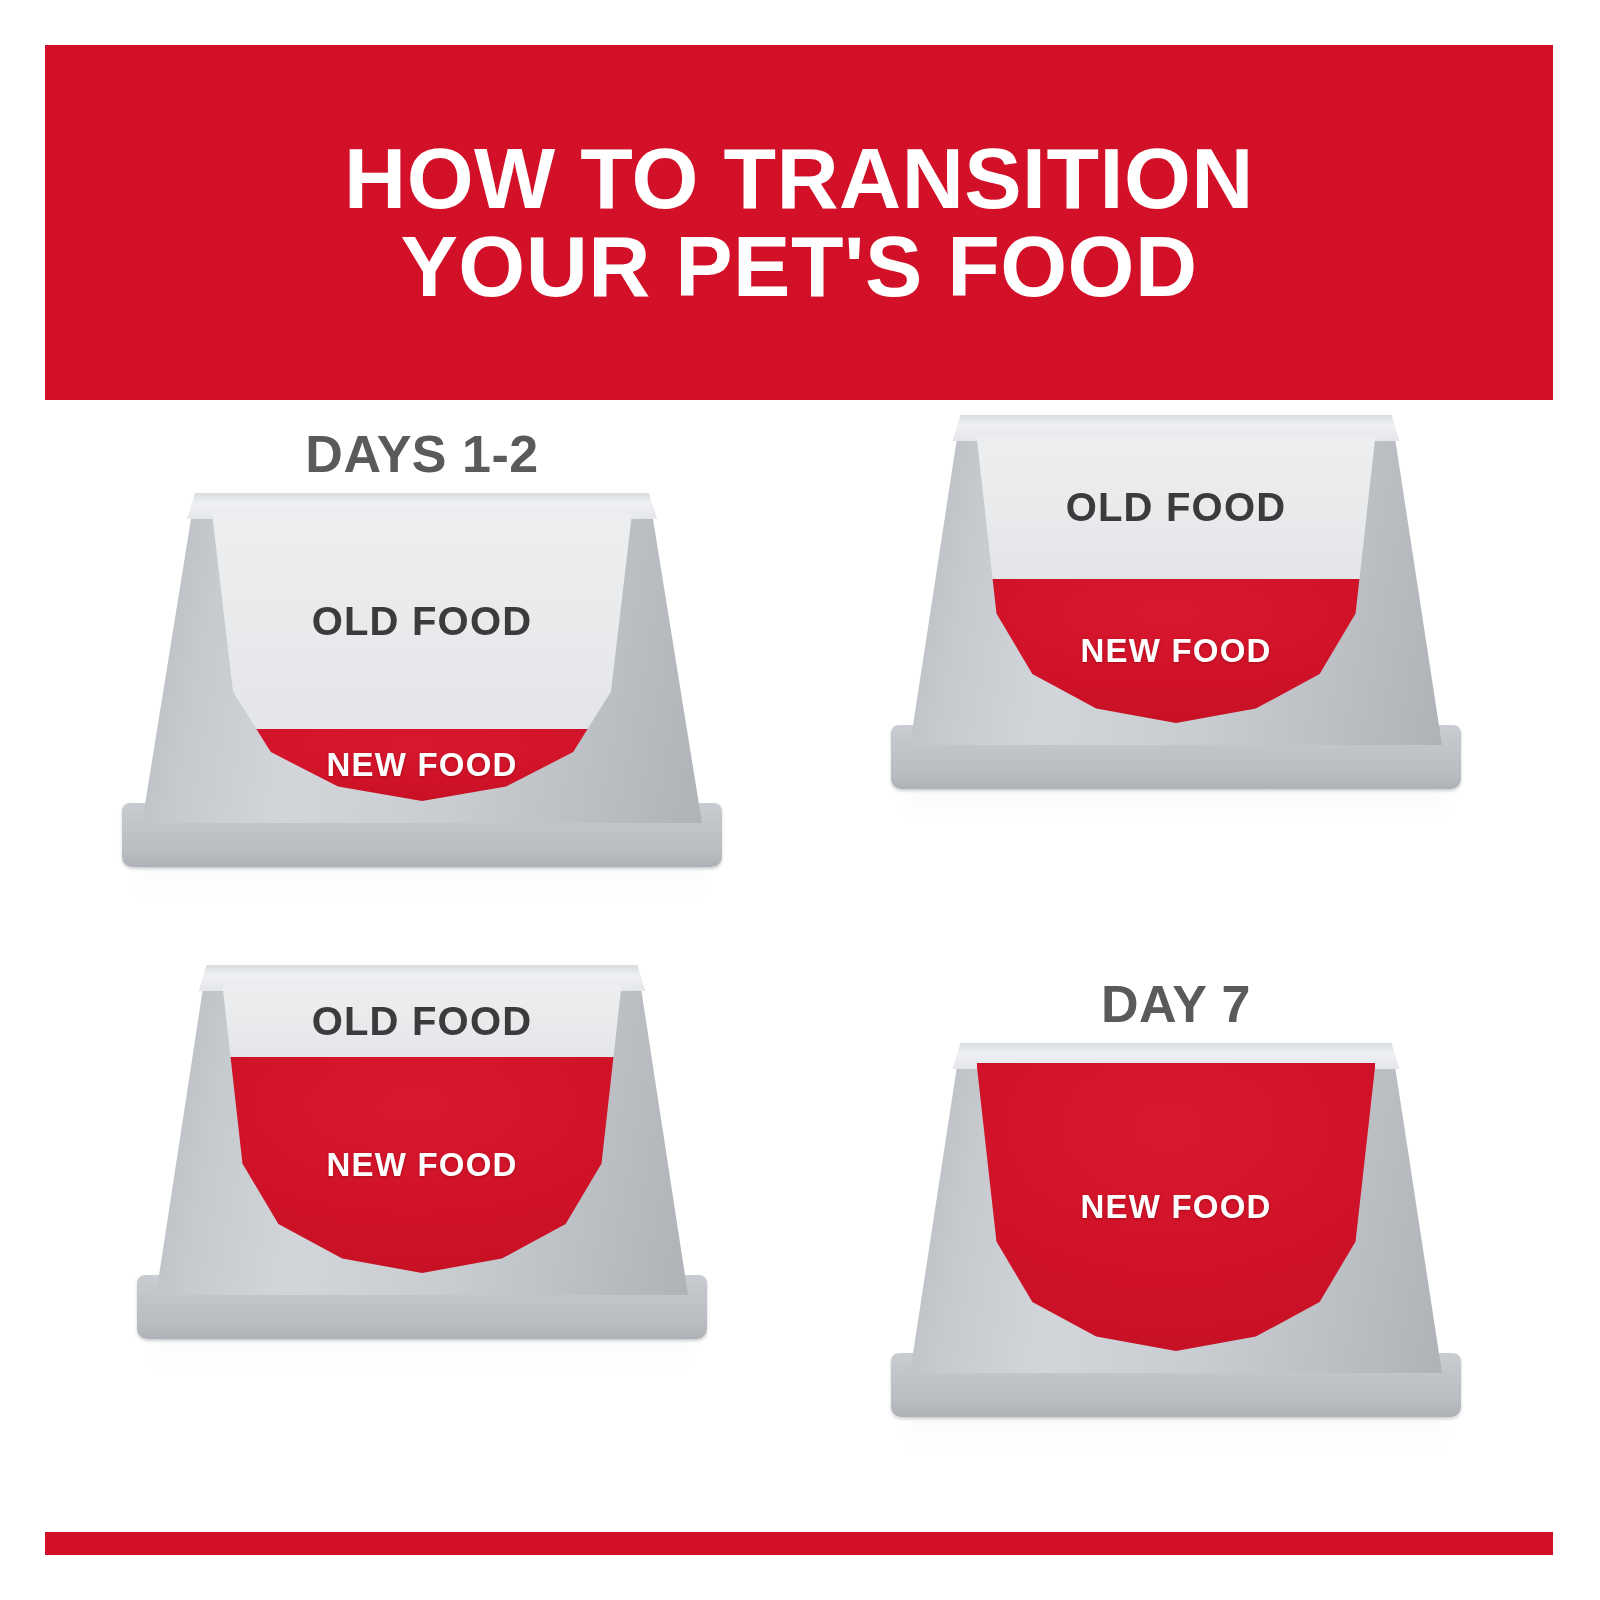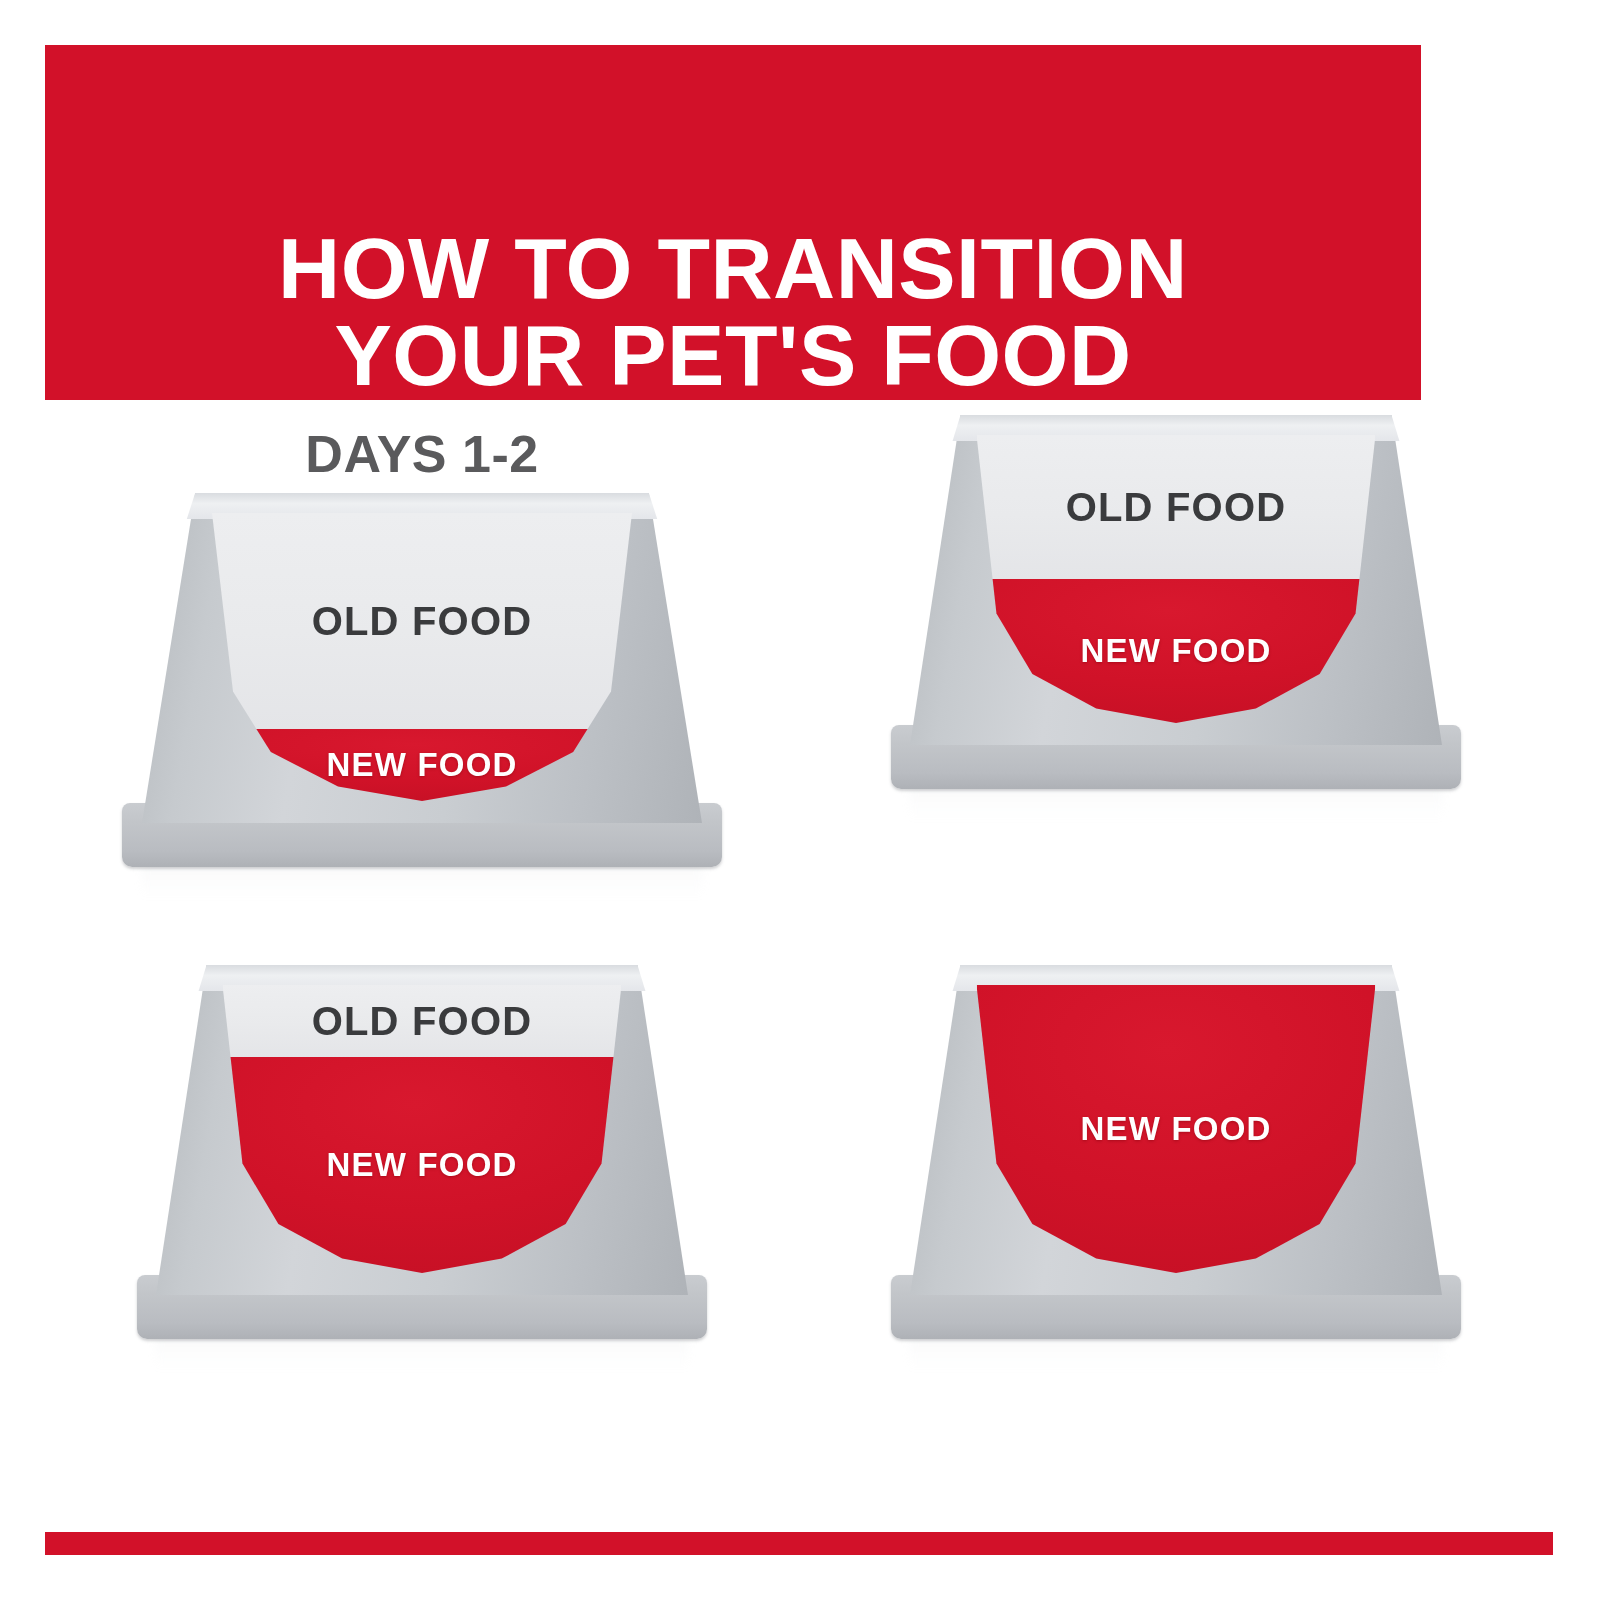--- a/index.html
+++ b/index.html
@@ -9,24 +9,24 @@
     background:#ffffff;
     font-family:"Liberation Sans", sans-serif;
     overflow:hidden;
     position:relative;
   }
 
   
   #header-banner {
     position:absolute;
     left:45px; top:45px;
-    width:1376px; height:355px;
+    width:1508px; height:355px;
     background:#D21129;
     display:flex;
-    align-items:flex-end;
+    align-items:center;
     justify-content:center;
   }
   #header-title {
     color:#ffffff;
     font-family:"Liberation Sans", sans-serif;
     font-weight:bold;
     font-size:86px;
     line-height:1.02;
     letter-spacing:0.5px;
     text-align:center;
@@ -230,20 +230,21 @@
           <span class="food-label-old">OLD FOOD</span>
         </div>
         <div class="food-new" style="height: 75%;">
           <span class="food-label-new">NEW FOOD</span>
         </div>
       </div>
     </div>
   </div>
 
   <div class="panel">
+    <div class="panel-title">DAY 7</div>
     <div class="bowl-wrap">
       <div class="bowl-reflection" style="width: 532px;"></div>
       <div class="bowl-base" style="width: 570px;"></div>
       <div class="bowl-body" style="width: 532px;"></div>
       <div class="bowl-rim" style="width: 532px;"></div>
       <div class="bowl-food" style="width: 399px;">
 
         <div class="food-new" style="height: 100%;">
           <span class="food-label-new">NEW FOOD</span>
         </div>

